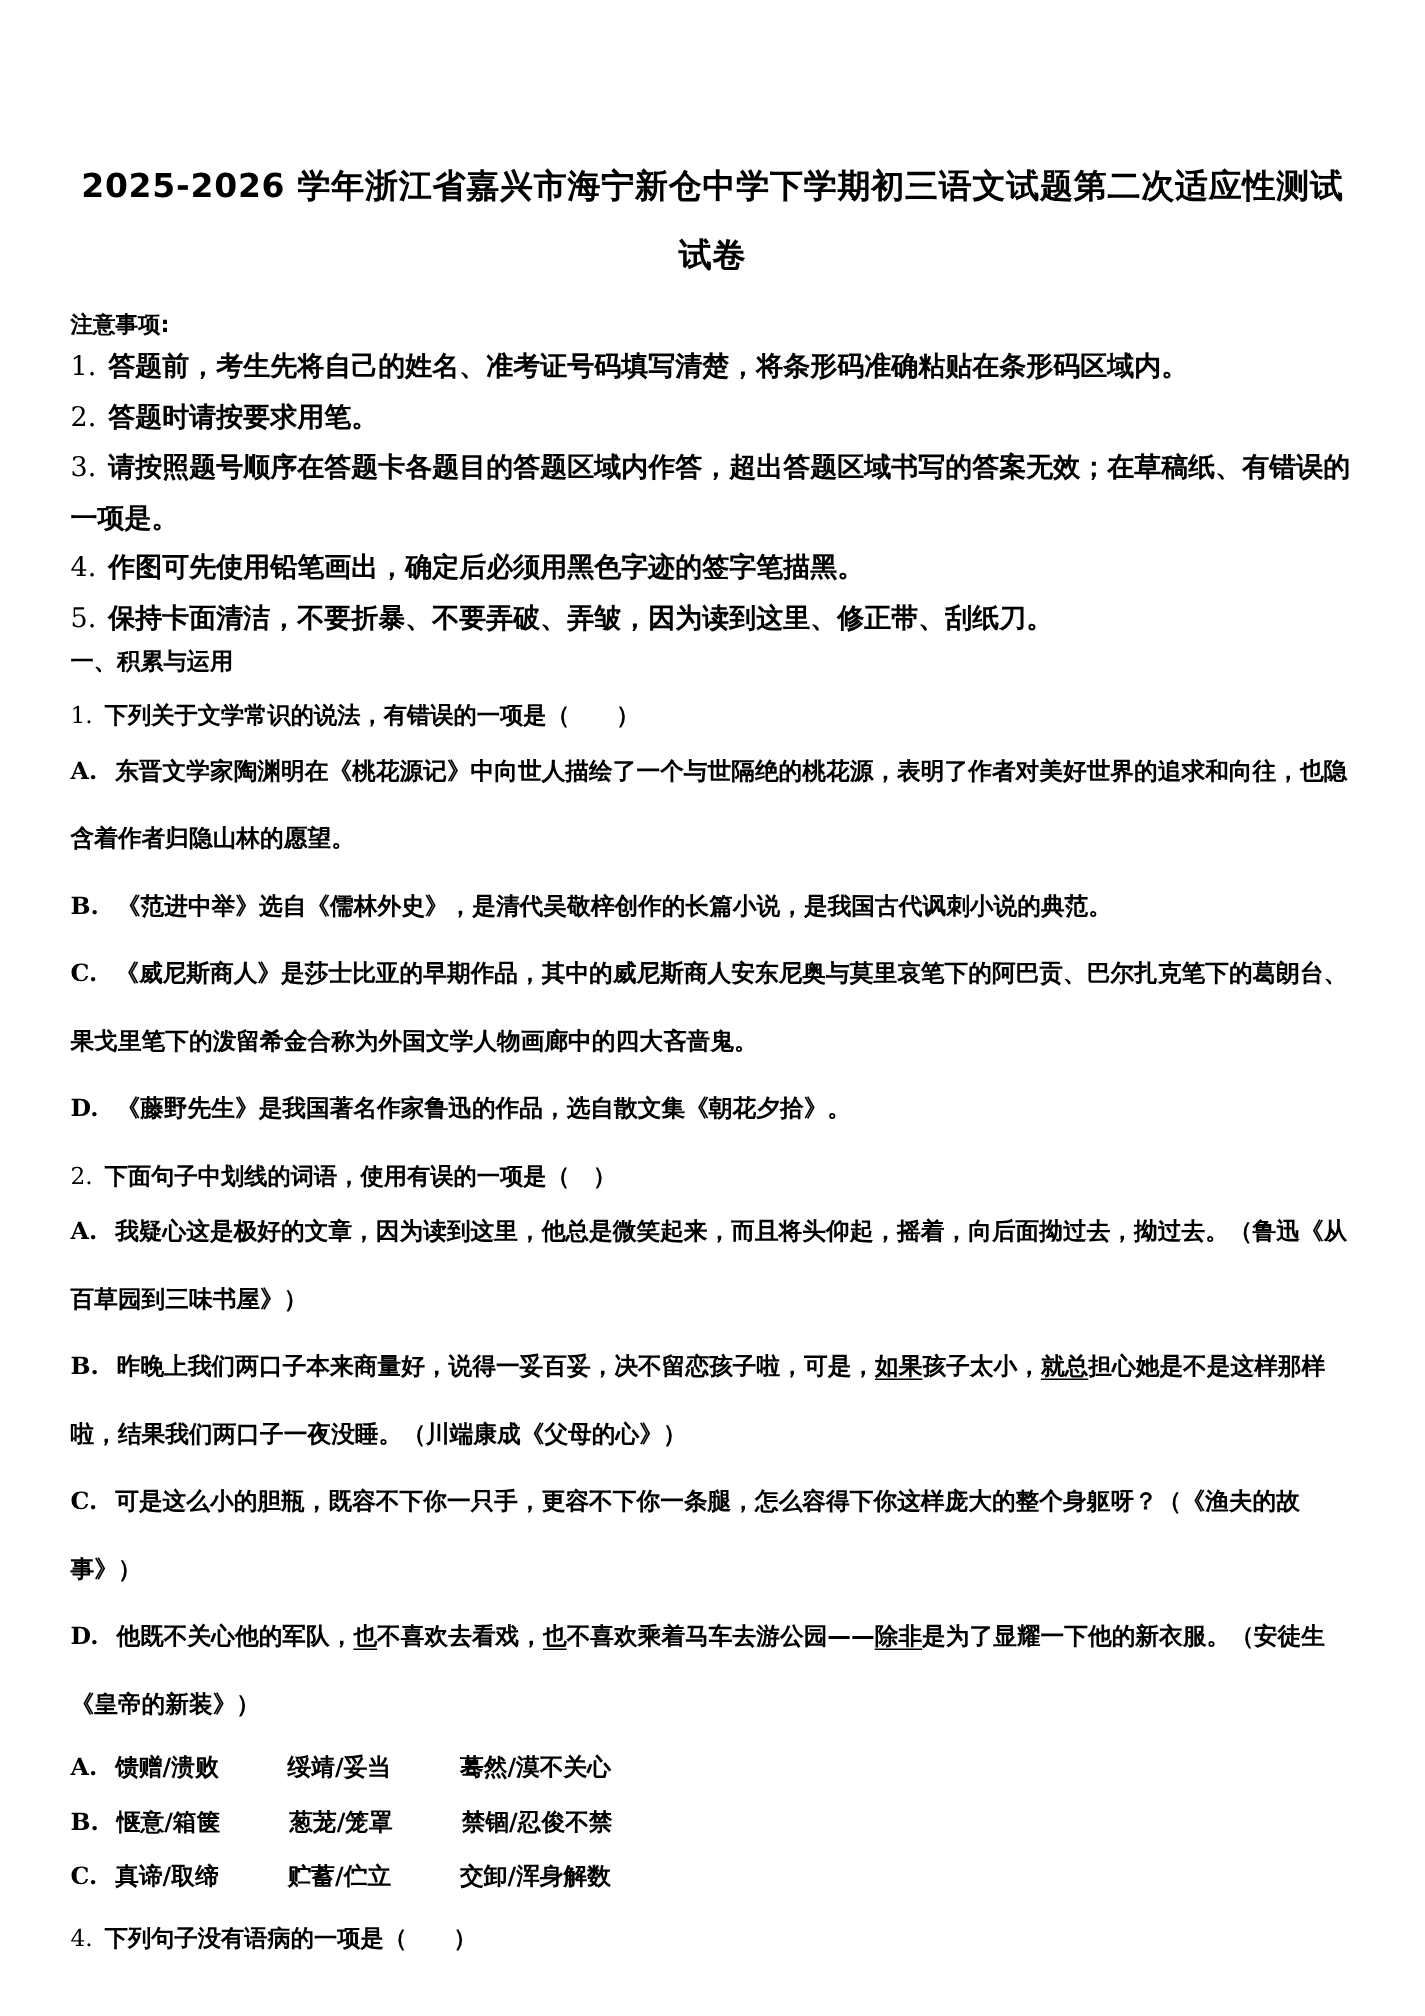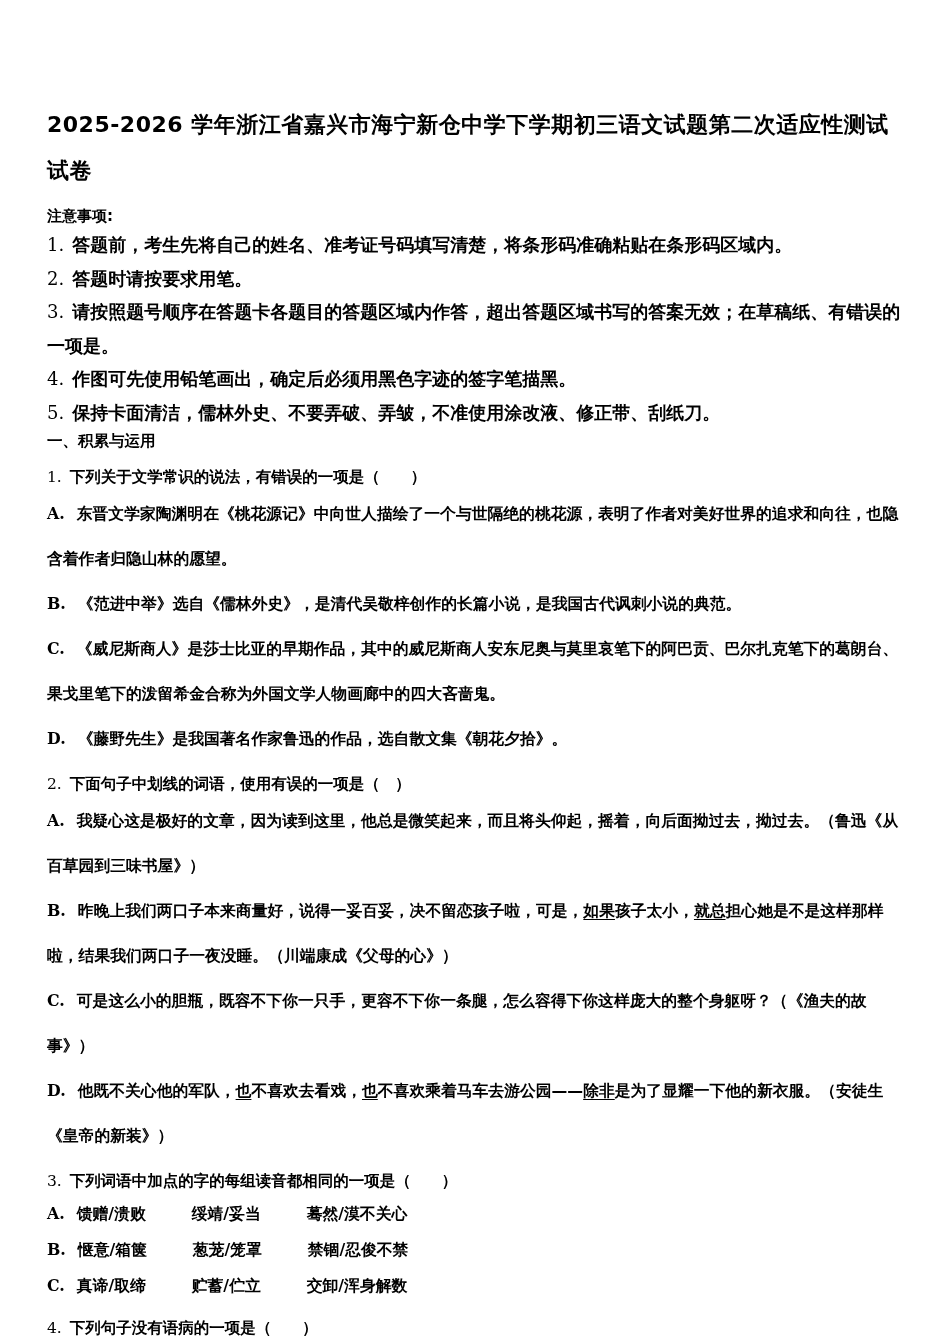--- a/index.html
+++ b/index.html
@@ -15,21 +15,21 @@
     background: #ffffff;
     color: #000000;
     font-family: "DejaVu Sans", sans-serif;
     font-weight: 600;
     font-size: 15.5px;
     padding: 102px 47px 60px 47px;
   }
   .doc-title {
     font-size: 22px;
     font-weight: 700;
-    text-align: left;
+    text-align: center;
     line-height: 2.1;
     margin: 0 0 10px 0;
     letter-spacing: 0.5px;
   }
   .notice-heading {
     font-size: 15px;
     font-weight: 700;
     line-height: 1.6;
   }
   .notice-item {
@@ -86,21 +86,21 @@
     <div class="notice-item">
       <span class="num">2.</span><span>答题时请按要求用笔。</span>
     </div>
     <div class="notice-item">
       <span class="num">3.</span><span>请按照题号顺序在答题卡各题目的答题区域内作答，超出答题区域书写的答案无效；在草稿纸、有错误的一项是。</span>
     </div>
     <div class="notice-item">
       <span class="num">4.</span><span>作图可先使用铅笔画出，确定后必须用黑色字迹的签字笔描黑。</span>
     </div>
     <div class="notice-item">
-      <span class="num">5.</span><span>保持卡面清洁，儒林外史、不要弄破、弄皱，不准使用涂改液、修正带、刮纸刀。</span>
+      <span class="num">5.</span><span>保持卡面清洁，不要折暴、不要弄破、弄皱，因为读到这里、修正带、刮纸刀。</span>
     </div>
   </div>
 
   <div class="section-heading">一、积累与运用</div>
 
   <div class="question">
     <div class="stem">
       <span class="num">1.</span><span>下列关于文学常识的说法，有错误的一项是（　　）</span>
     </div>
     <div class="option">
@@ -129,23 +129,20 @@
     </div>
     <div class="option">
       <span class="opt-label">C.</span><span><span>可是这么小的胆瓶，既容不下你一只手，更容不下你一条腿，怎么容得下你这样庞大的整个身躯呀？（《渔夫的故事》）</span></span>
     </div>
     <div class="option">
       <span class="opt-label">D.</span><span><span>他既不关心他的军队，</span><span class="u">也</span><span>不喜欢去看戏，</span><span class="u">也</span><span>不喜欢乘着马车去游公园——</span><span class="u">除非</span><span>是为了显耀一下他的新衣服。（安徒生《皇帝的新装》）</span></span>
     </div>
   </div>
 
   <div class="question">
-    <div class="stem">
-      <span class="num">3.</span><span>下列词语中加点的字的每组读音都相同的一项是（　　）</span>
-    </div>
     <div class="option compact">
       <span class="opt-label">A.</span><span><span class="pair">馈赠/溃败</span><span class="pair">绥靖/妥当</span><span class="pair">蓦然/漠不关心</span></span>
     </div>
     <div class="option compact">
       <span class="opt-label">B.</span><span><span class="pair">惬意/箱箧</span><span class="pair">葱茏/笼罩</span><span class="pair">禁锢/忍俊不禁</span></span>
     </div>
     <div class="option compact">
       <span class="opt-label">C.</span><span><span class="pair">真谛/取缔</span><span class="pair">贮蓄/伫立</span><span class="pair">交卸/浑身解数</span></span>
     </div>
   </div>

